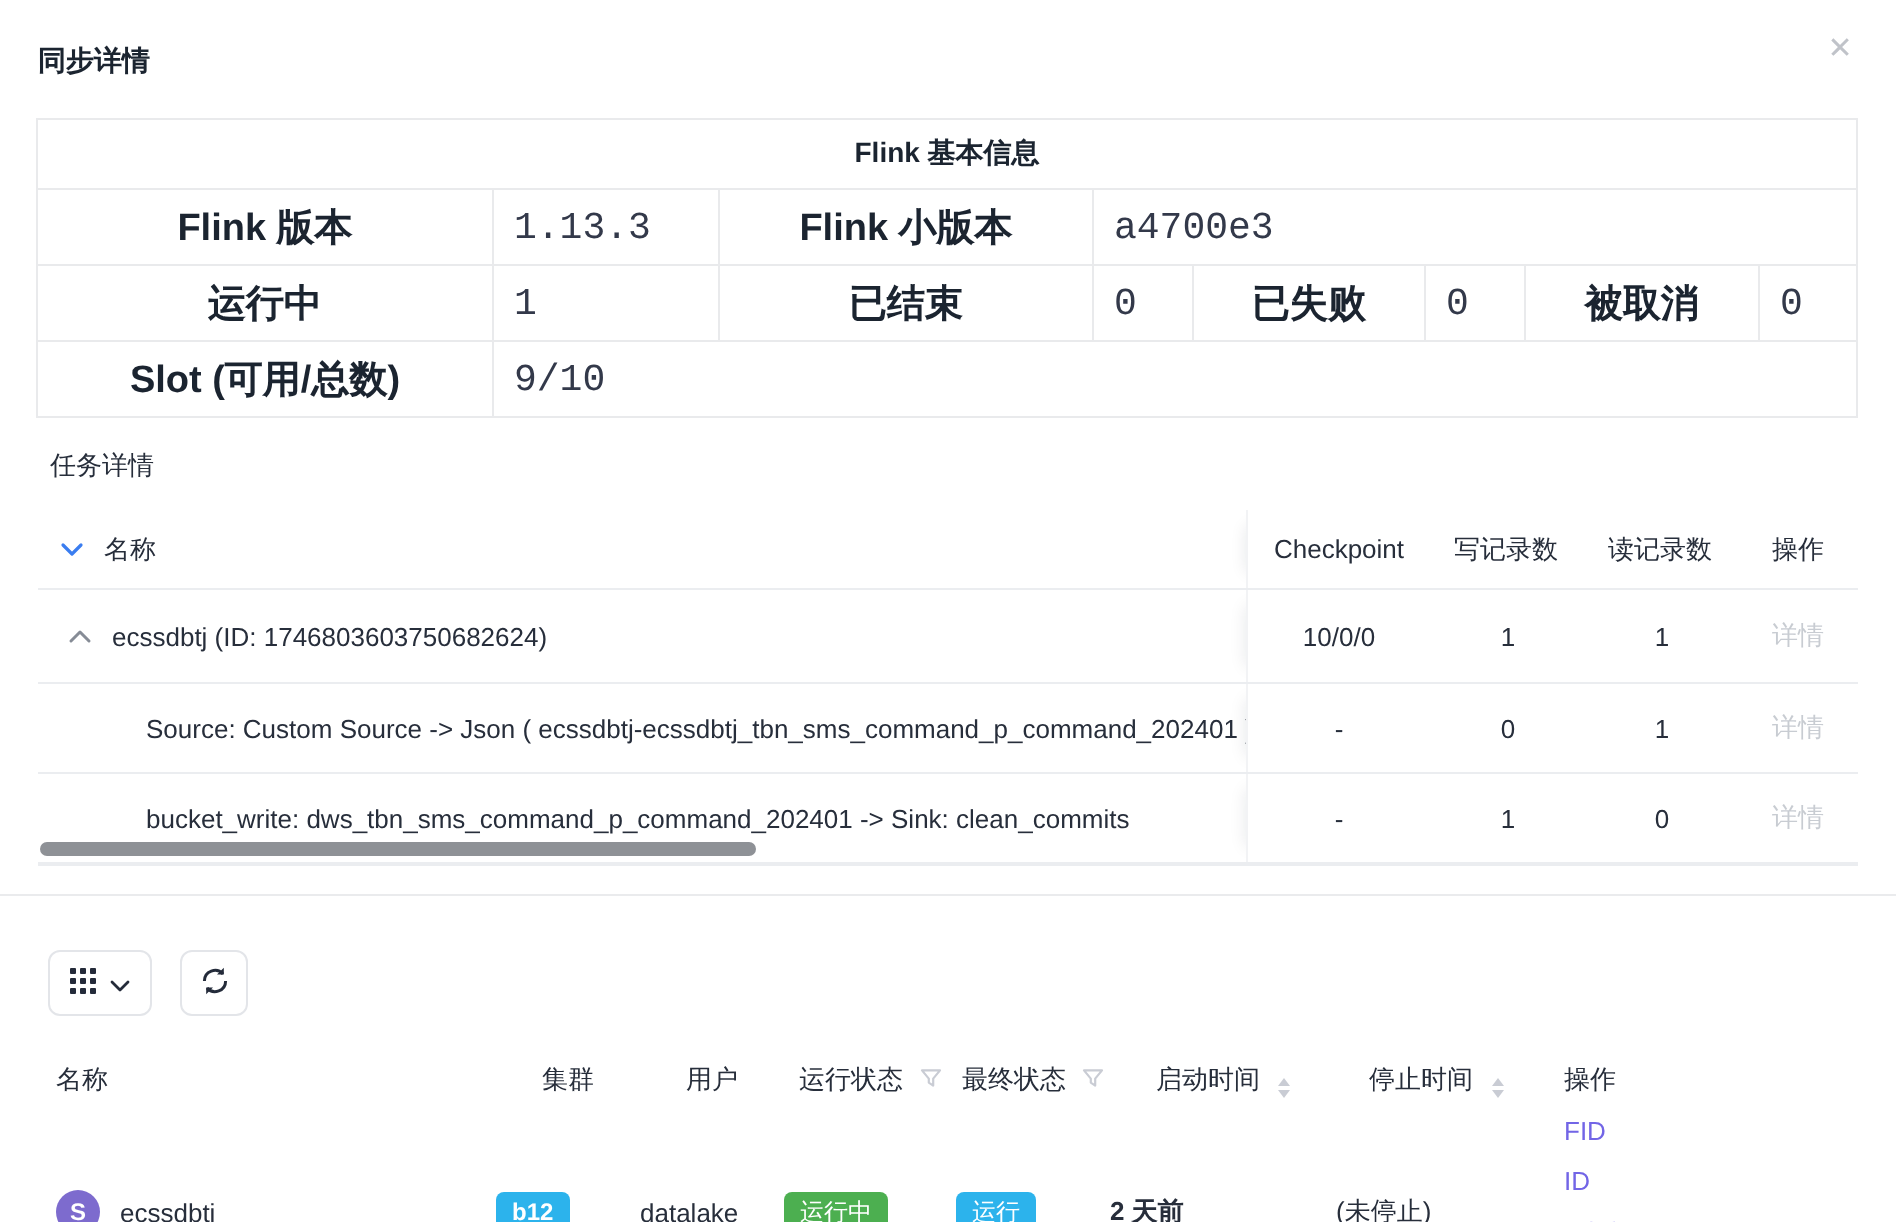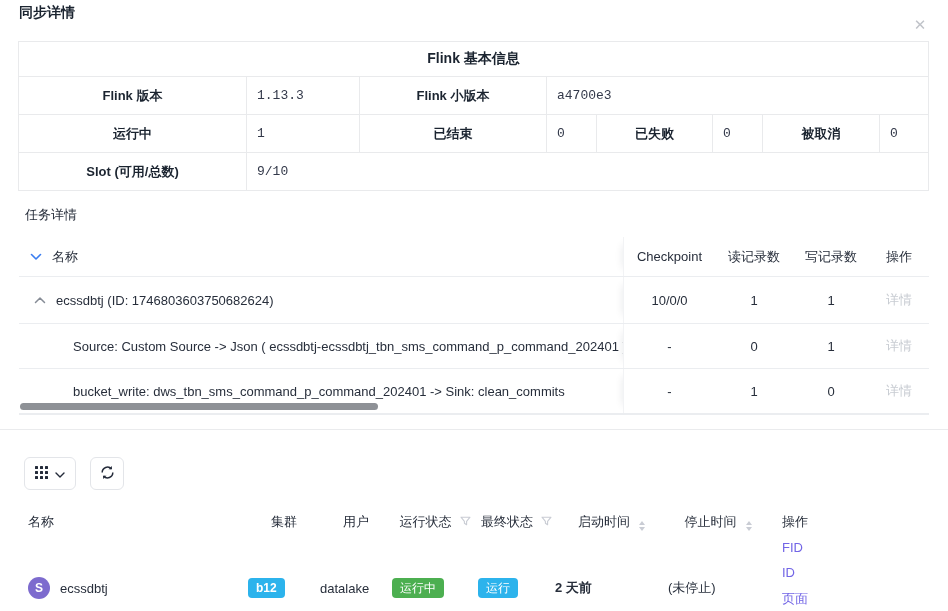--- a/index.html
+++ b/index.html
@@ -1,27 +1,27 @@
 <!DOCTYPE html>
 <html style="--badge-blue: #2cb3ec; --badge-green: #4caf50; --link-purple: #7265e6; --avatar-purple: #7d6bce; --accent-blue: #3a7df0;"><head>
 <meta charset="utf-8">
 <style>
   * { margin:0; padding:0; box-sizing:border-box; }
   html,body { width:948px; height:611px; background:#fff; overflow:hidden;
     font-family:"Liberation Sans","DejaVu Sans",sans-serif; color:#272e3b; font-size:13px; }
 
   
-  .modal-header { position:relative; padding:2px 20px 0 19px; }
+  .modal-header { position:relative; padding:20px 20px 0 19px; }
   .modal-title { font-size:14px; font-weight:bold; color:#1b2430; line-height:20px; }
   .close-btn { position:absolute; top:15px; right:18px; width:20px; height:20px; border:none;
     background:transparent; color:#c0c3c9; font-size:15px; line-height:20px; cursor:pointer; }
 
   
   .flink-table { width:910px; margin:19px 18px 0; border-collapse:collapse; table-layout:fixed; }
-  .flink-table td, .flink-table th { border:1px solid #e9eaec; font-size:13px; }
+  .flink-table td, .flink-table th { border:1px solid #e9eaec; font-size:19px; }
   .flink-table th.caption { text-align:center; font-weight:bold; color:#1b2430; height:35px; font-size:14px; }
   .flink-table td.lbl { font-weight:bold; text-align:center; color:#1b2430; height:38px; }
   .flink-table td.val { text-align:left; padding-left:10px; color:#33394a;font-family:Liberation Mono, monospace; }
 
   
   .section-title { margin:14px 16px 0 25px; line-height:20px; color:#272e3b; }
 
   
   .task-table { position:relative; margin:12px 19px 0; border-bottom:1px solid #ebedf0; }
   .t-row { display:flex; align-items:stretch; border-bottom:1px solid #ebedf0; }
@@ -127,22 +127,22 @@
     <div class="t-name">
       <span class="chev">
         <svg width="12" height="8" viewBox="0 0 12 8">
             <path d="M1.5 1.5 6 6l4.5-4.5" fill="none" stroke="#3a7df0" stroke-width="1.6" stroke-linecap="round" stroke-linejoin="round"></path>
           </svg>
       </span>
       <span>名称</span>
     </div>
     <div class="t-fixed">
       <div class="t-cell tc-checkpoint">Checkpoint</div>
+      <div class="t-cell tc-write">写记录数</div>
       <div class="t-cell tc-read">读记录数</div>
-      <div class="t-cell tc-write">写记录数</div>
       <div class="t-cell tc-action">操作</div>
     </div>
   </div>
 
   <div class="t-row t-r1">
     <div class="t-name">
       <span class="chev">
         <svg width="12" height="8" viewBox="0 0 12 8">
             <path d="M1.5 6.5 6 2l4.5 4.5" fill="none" stroke="#868c96" stroke-width="1.5" stroke-linecap="round" stroke-linejoin="round"></path>
           </svg>

